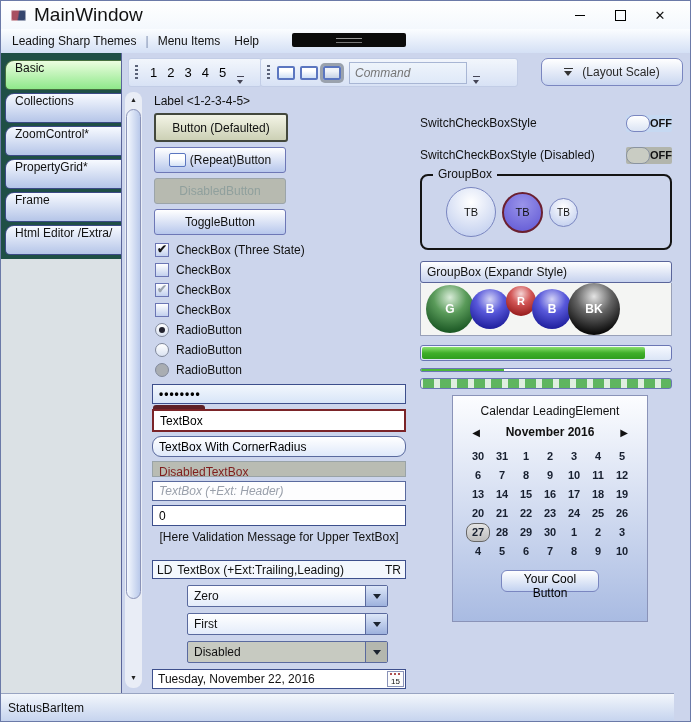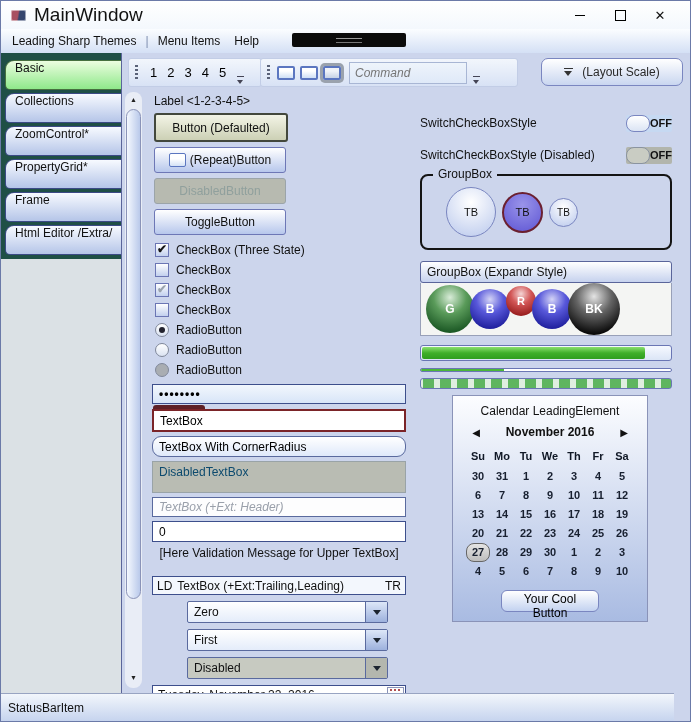--- a/index.html
+++ b/index.html
@@ -92,21 +92,21 @@
         margin-right:7px;display:flex;align-items:center;justify-content:center;box-sizing:border-box;}
   .rbox.on::after{content:"";width:6px;height:6px;border-radius:50%;background:#23232e;}
   .rbox.disabled{background:#a9adb2;}
   .field{box-sizing:border-box;width:100%;height:20px;border:1px solid #3d4f8c;padding:0 6px;
          font:12px "Liberation Sans",sans-serif;background:#fff;margin-bottom:4px;display:block;}
   .pw{background:linear-gradient(#f2f7fd,#d8e5f8);font-weight:bold;letter-spacing:1px;font-size:12px;}
   .err-wrap{position:relative;margin-top:5px;}
   .err-tab{position:absolute;top:-4px;left:1px;width:52px;height:5px;background:#5d2026;border-radius:3px 3px 0 0;}
   .err{border:2px solid #7b2428;height:23px;position:relative;}
   .corner{border-radius:9px;height:21px;border-color:#5a6a9e;background:linear-gradient(#ffffff,#dfe9fa);}
-  .dis-tb{background:#b9bcb3;border-color:#99a3a7;height:32px;line-height:20px;color:#0c4a6e;}
+  .dis-tb{background:#b9bcb3;border-color:#99a3a7;height:16px;line-height:20px;color:#7f1d1d;}
   .hdr{background:#fdfdfe;border-color:#5a6a9e;}
   .hdr::placeholder{font-style:italic;color:#9aa0ab;opacity:1;}
   .zero{height:21px;}
   .valid-msg{text-align:center;height:16px;margin:2px 0 14px 0;}
   .ldbox{box-sizing:border-box;width:100%;height:19px;border:1px solid #3d4f8c;background:#f3f7fd;
          display:flex;align-items:center;padding:0 4px;margin-bottom:6px;}
   .ldbox .ld-main{margin-left:5px;flex:1;}
   .combo{margin:0 0 6px 35px;width:201px;height:22px;border:1px solid #5a6a9e;border-radius:2px;box-sizing:border-box;
          background:linear-gradient(#ffffff,#e4ecfa);display:flex;align-items:stretch;cursor:pointer;}
   .combo .val{flex:1;display:flex;align-items:center;padding-left:6px;}
@@ -455,30 +455,20 @@
       </div>
       <div class="prog-seg"></div>
 
       <div class="cal">
         <div class="cal-title">Calendar LeadingElement</div>
         <div class="cal-monthrow">
           <span class="cal-nav">◀</span>
           <span class="cal-month">November 2016</span>
           <span class="cal-nav">▶</span>
         </div>
-        <div class="cal-weekdays">
-
-        <span class="cal-wd">Su</span>
-            <span class="cal-wd">Mo</span>
-            <span class="cal-wd">Tu</span>
-            <span class="cal-wd">We</span>
-            <span class="cal-wd">Th</span>
-            <span class="cal-wd">Fr</span>
-            <span class="cal-wd">Sa</span>
-          </div>
         <div class="cal-grid">
 
         <div class="day">30</div>
             <div class="day">31</div>
             <div class="day">1</div>
             <div class="day">2</div>
             <div class="day">3</div>
             <div class="day">4</div>
             <div class="day">5</div>
             <div class="day">6</div>

